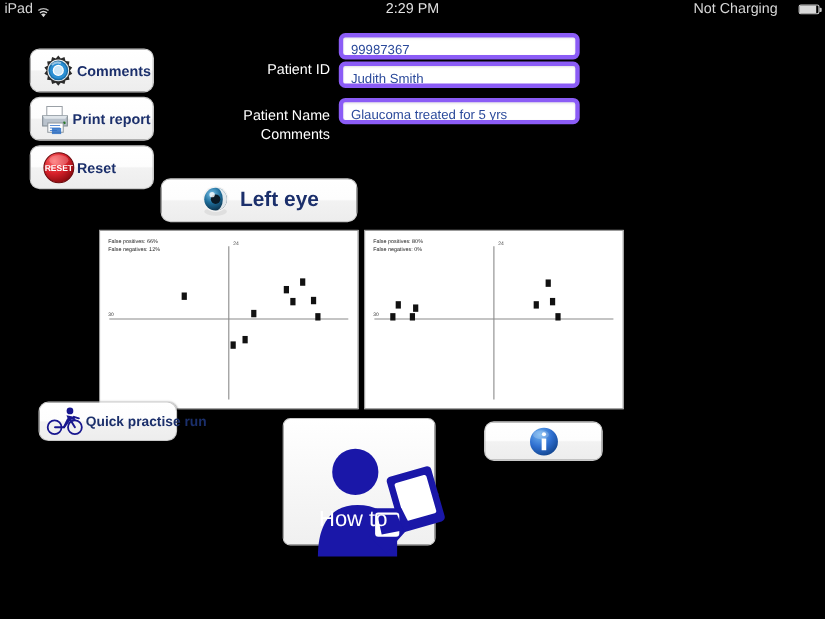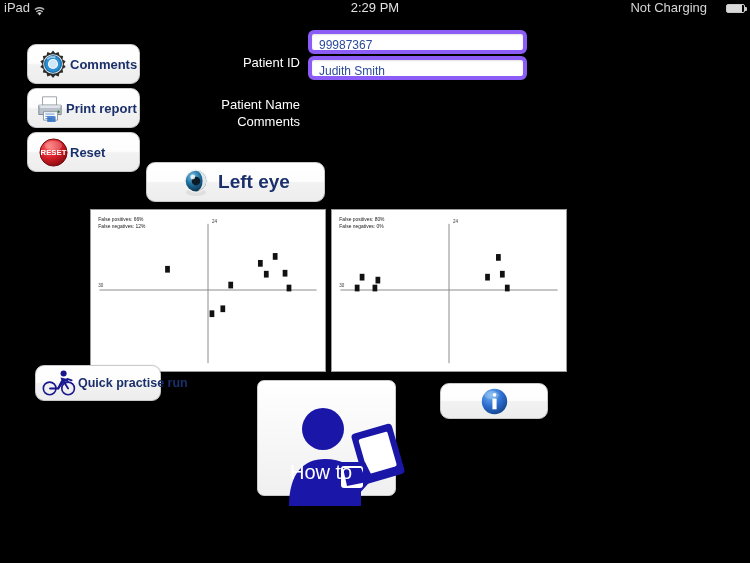--- a/index.html
+++ b/index.html
@@ -185,20 +185,21 @@
     </span>
     <span class="lbl">Print report</span>
   </div>
 
   <div class="form-label" id="lbl-pid">Patient ID</div>
   <div class="form-label" id="lbl-name">Patient Name</div>
   <div class="form-label" id="lbl-com">Comments</div>
 
   <div class="field" id="fld-pid" title="Patient ID">99987367</div>
   <div class="field" id="fld-name" title="Patient Name">Judith Smith</div>
+  <div class="field" id="fld-com" title="Comments">Glaucoma treated for 5 yrs</div>
 
   <div class="btn eye-btn" id="btn-left-eye">
     <span class="ico">
       <svg width="30" height="30" viewBox="0 0 32 32">
         <defs>
           <radialGradient id="eg" cx="33%" cy="28%" r="78%">
             <stop offset="0%" stop-color="#79c2ea"></stop>
             <stop offset="48%" stop-color="#1f6f9c"></stop>
             <stop offset="100%" stop-color="#0a2c44"></stop>
           </radialGradient>

